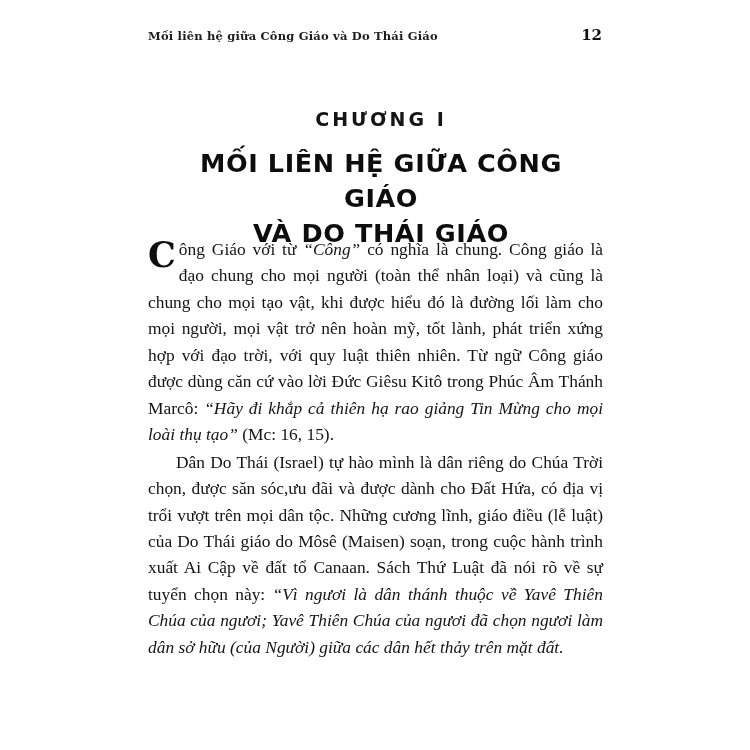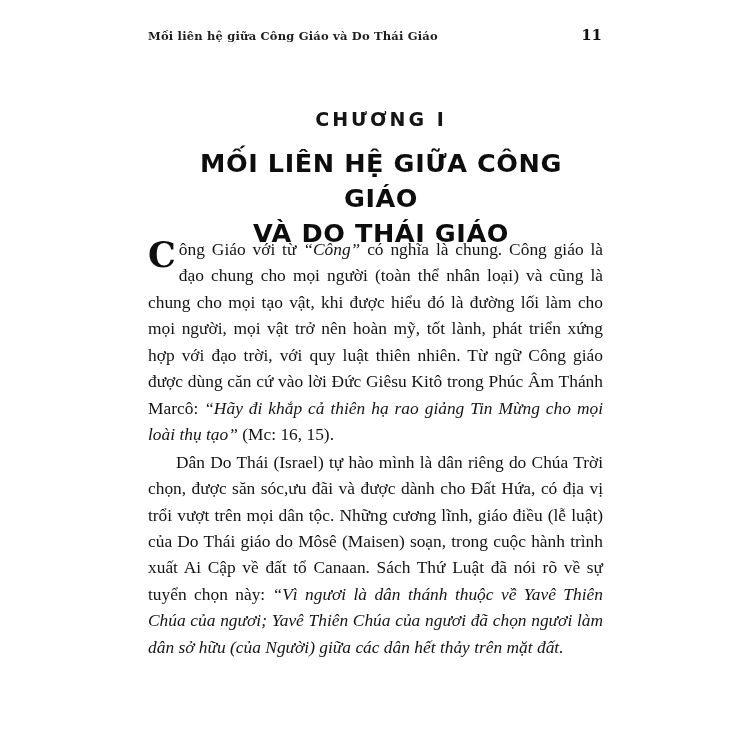--- a/index.html
+++ b/index.html
@@ -105,21 +105,21 @@
   i, .it {
   }
 </style>
 </head>
 <body>
 
 <div class="page">
 
   <div class="running-head">
     <div class="rh-title">Mối liên hệ giữa Công Giáo và Do Thái Giáo</div>
-    <div class="rh-folio">11</div>
+    <div class="rh-folio">12</div>
   </div>
 
   <div class="chapter-block">
     <div class="chapter-number">CHƯƠNG I</div>
     <div class="chapter-title">
       <span>MỐI LIÊN HỆ GIỮA CÔNG GIÁO</span>
       <span class="line2">VÀ DO THÁI GIÁO</span>
     </div>
   </div>
 

